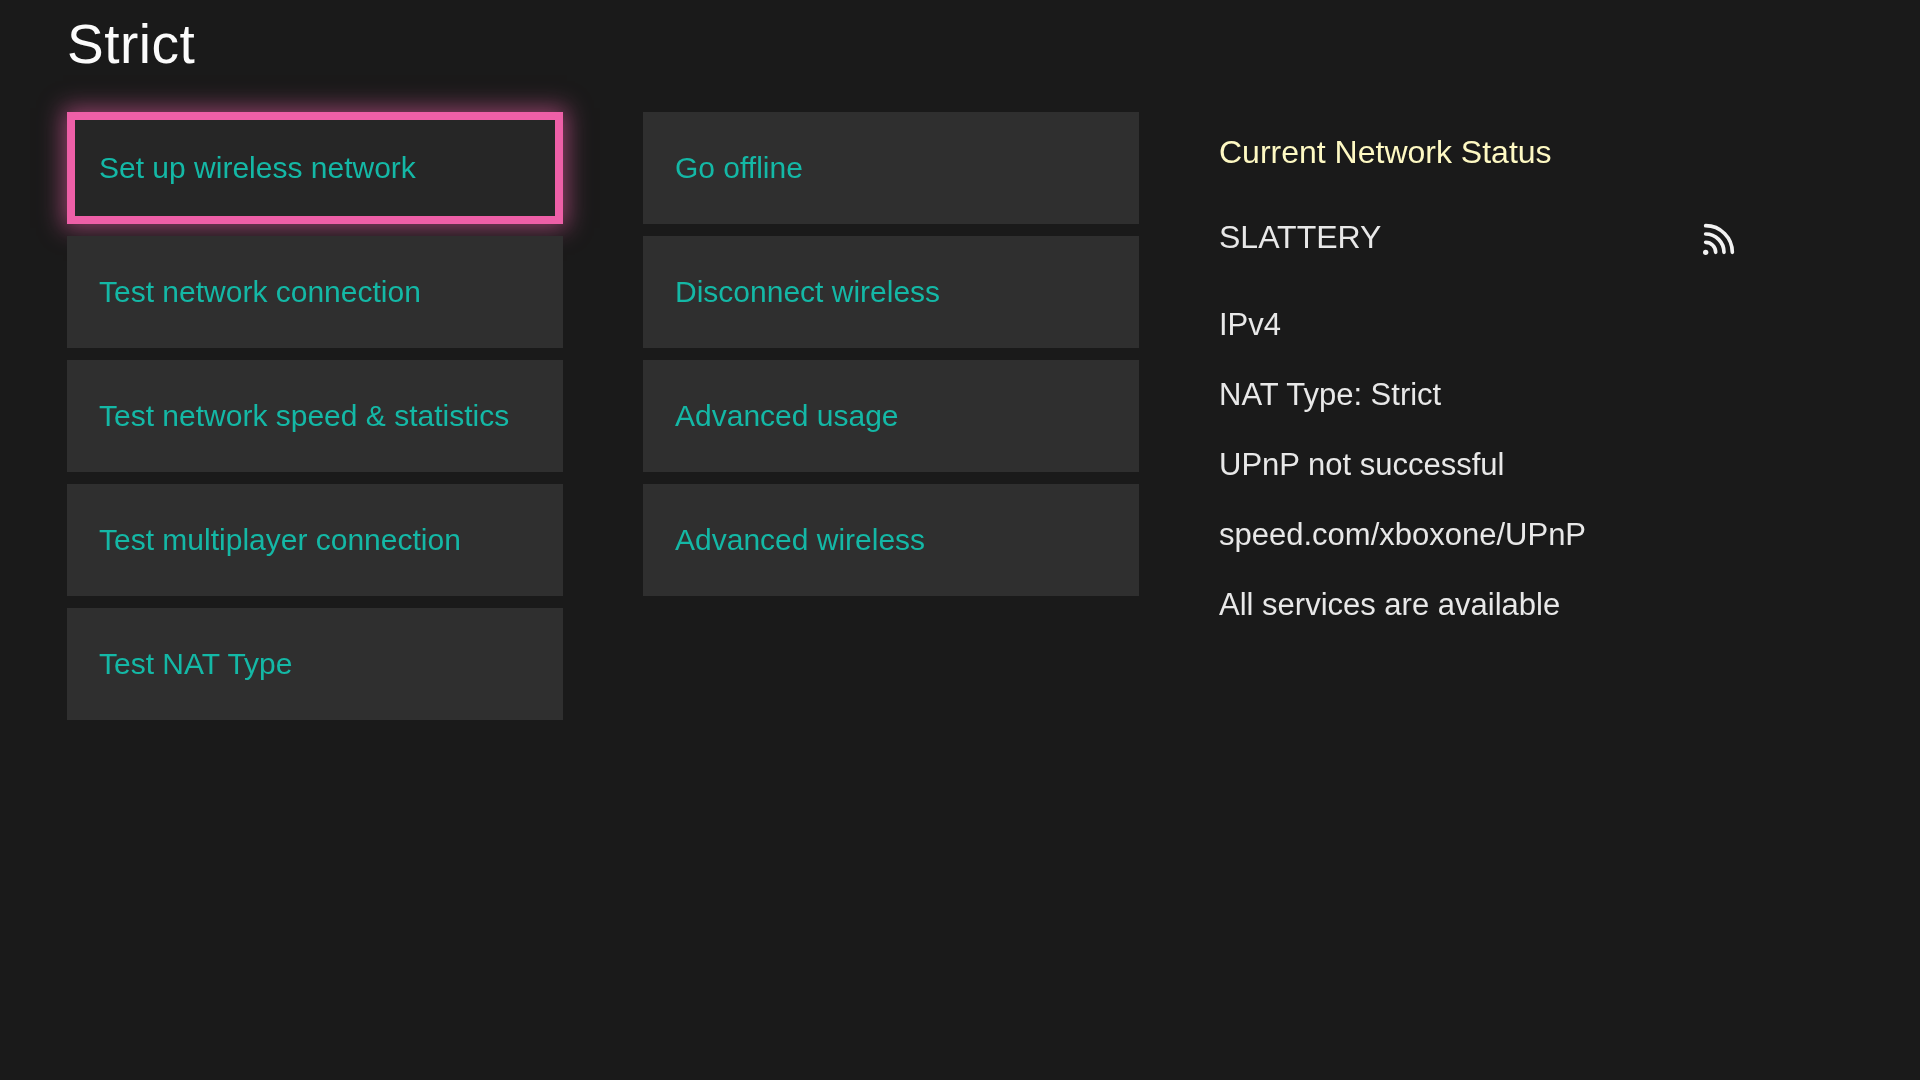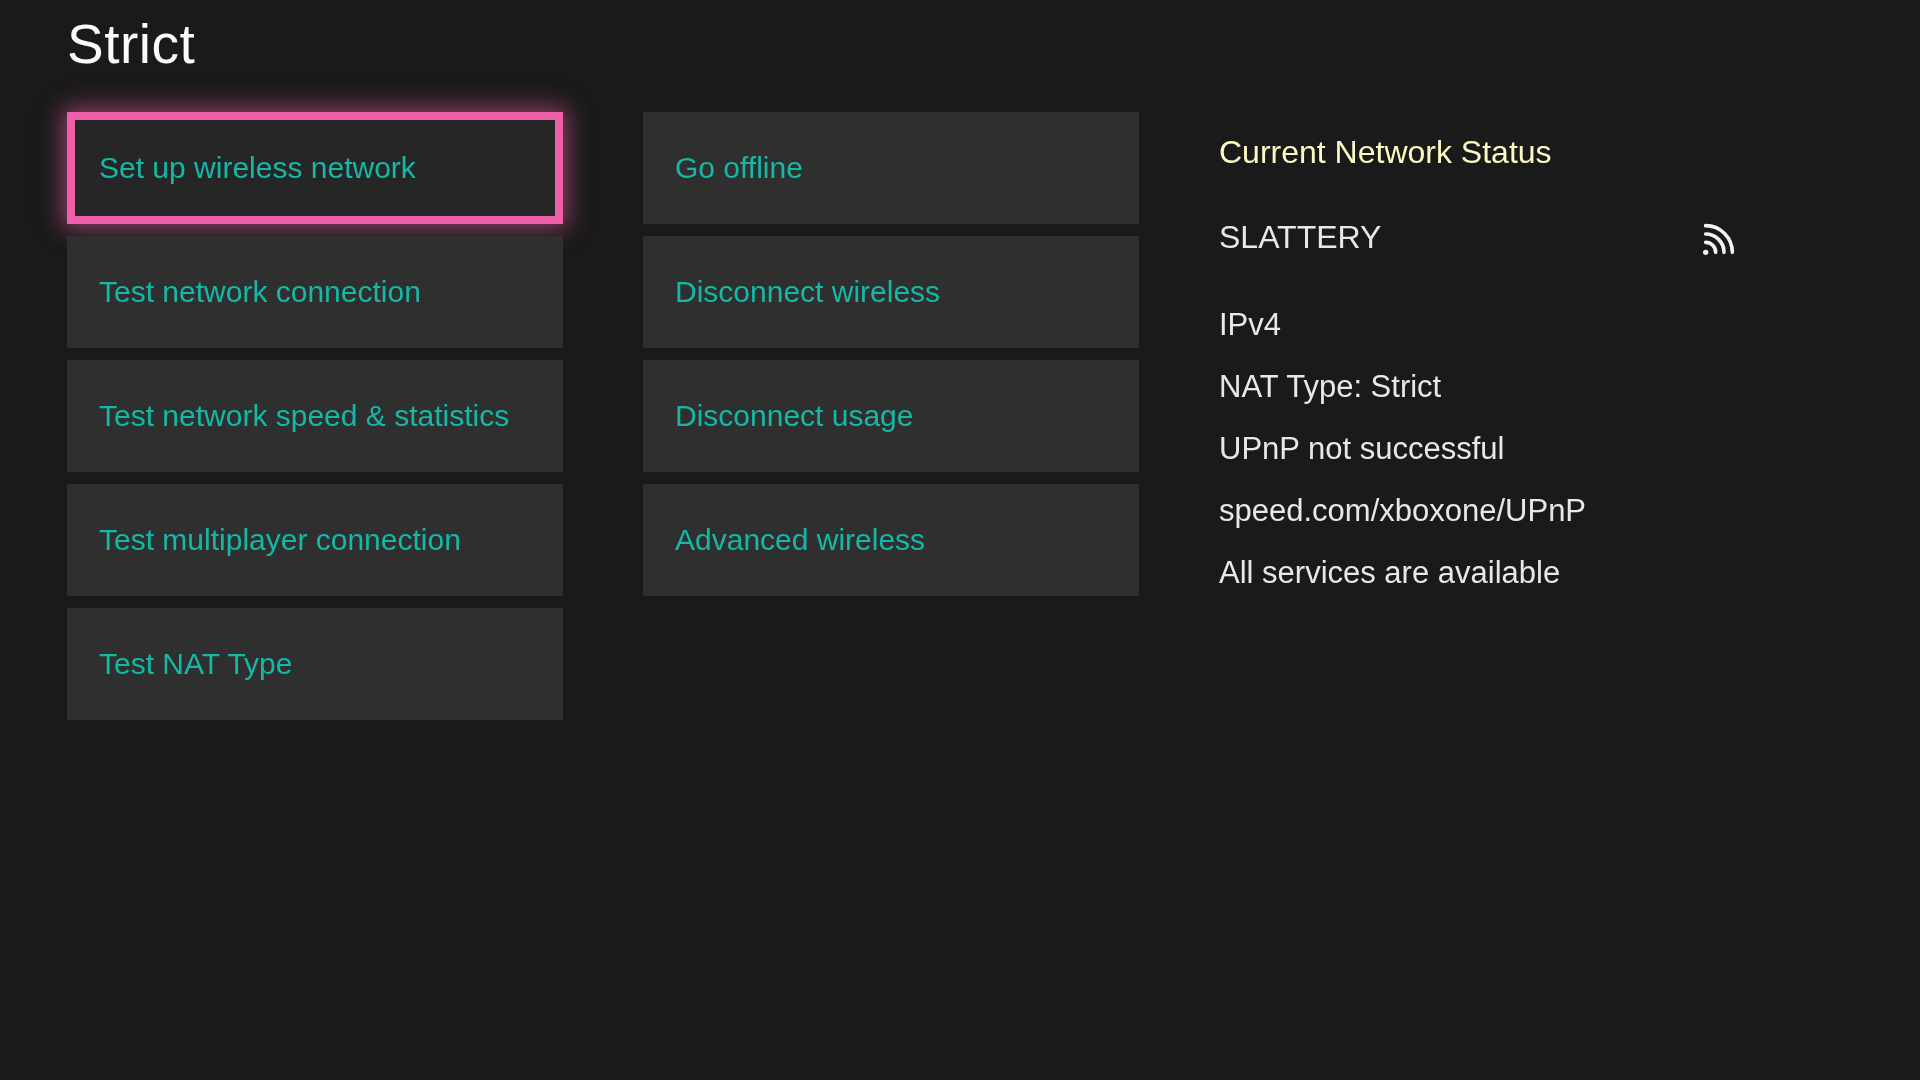--- a/index.html
+++ b/index.html
@@ -67,21 +67,21 @@
       justify-content: space-between;
       align-items: flex-start;
       gap: 24px;
       margin-bottom: 48px;
     }
     .ssid-name {
       font-size: 32px;
       font-weight: 400;
     }
     .wifi-icon { width: 40px; height: 40px; color: #f2f2f2; flex: none; }
-    .status-lines { display: flex; flex-direction: column; gap: 26px; }
+    .status-lines { display: flex; flex-direction: column; gap: 34px; }
     .status-line { font-size: 31px; font-weight: 300; color: #e8e8e8; }
   </style>
 </head>
 <body>
 
 <div class="page">
   <h1 class="page-title">Strict</h1>
 
   <div class="cols">
     <div class="col-buttons">
@@ -103,21 +103,21 @@
     </div>
 
     <div class="col-buttons">
       <div class="tile">
         <span>Go offline</span>
       </div>
       <div class="tile">
         <span>Disconnect wireless</span>
       </div>
       <div class="tile">
-        <span>Disconnect usage</span>
+        <span>Advanced usage</span>
       </div>
       <div class="tile">
         <span>Advanced wireless</span>
       </div>
     </div>
 
     <div class="status">
       <div class="status-heading">Current Network Status</div>
 
       <div class="ssid-row">

